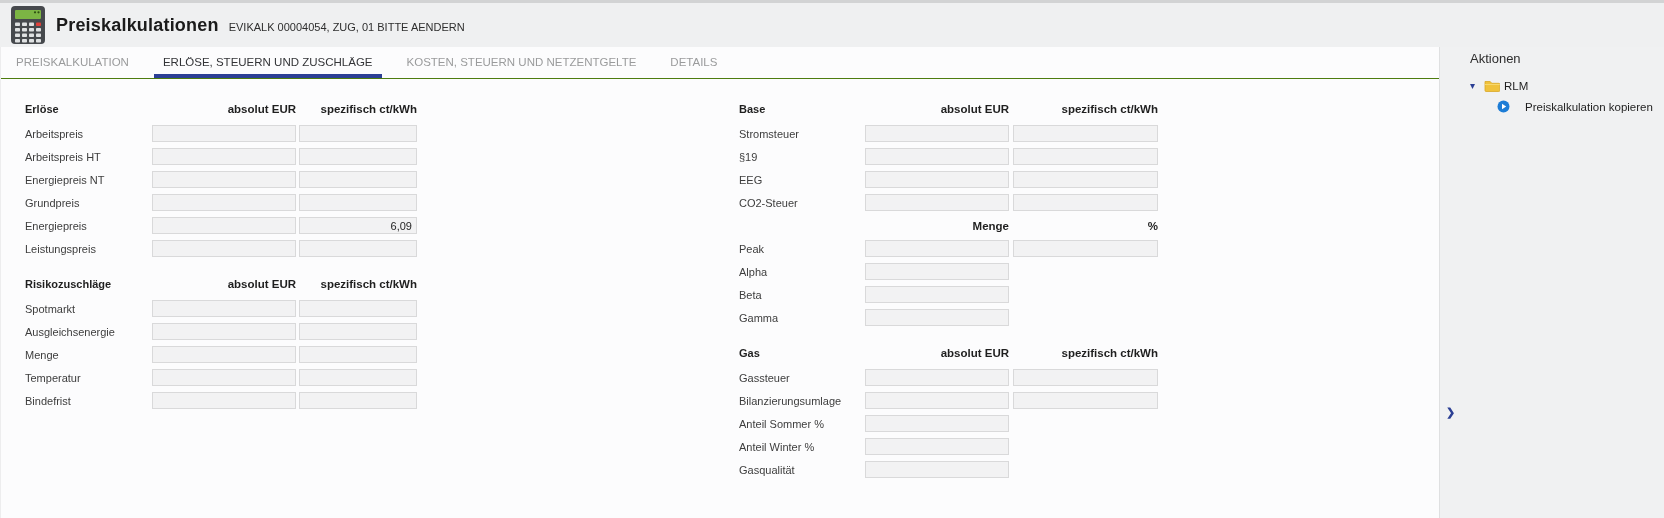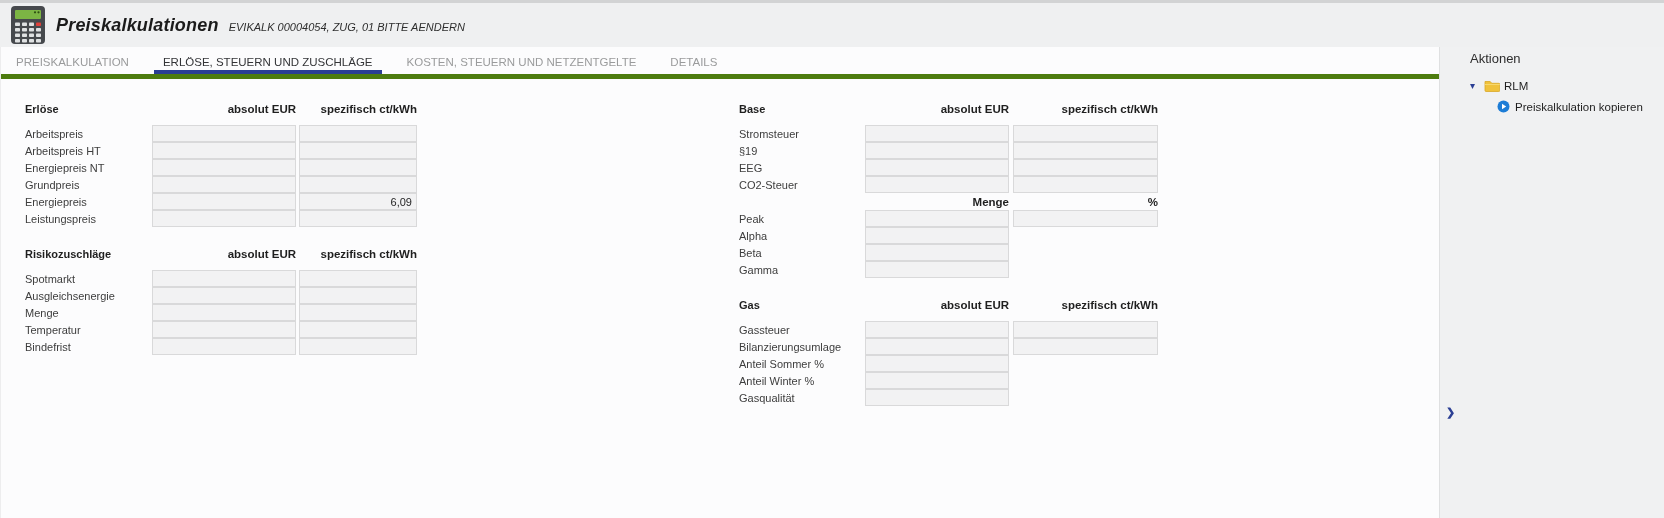--- a/index.html
+++ b/index.html
@@ -4,53 +4,53 @@
 <style>
   :root{ --accent:#2b3f94; --folder:#f0c23c; --action:#1c7cd6; }
   *{margin:0;padding:0;box-sizing:border-box;}
   html,body{width:1664px;height:518px;overflow:hidden;}
   body{font-family:"Liberation Sans",sans-serif;background:#f0f1f2;position:relative;}
 
   
   .topbar{position:absolute;left:0;top:0;width:1664px;height:47px;background:#eff0f1;
           border-top:3px solid #d2d3d4;display:flex;align-items:center;padding-left:10px;}
   .appicon{width:36px;height:40px;margin-right:10px;display:inline-flex;}
-  .titlewrap{display:flex;align-items:baseline;gap:10px;font-style:italic;}
+  .titlewrap{display:flex;align-items:baseline;gap:10px;}
   .page-title{font-size:18px;font-weight:bold;color:#1b1b1b;letter-spacing:0.2px;}
   .page-subtitle{font-size:11px;color:#2e2e2e;}
 
   
   .panel{position:absolute;left:0;top:47px;width:1440px;height:471px;background:#fcfcfd;
          border-right:1px solid #dfe0e1;border-left:1px solid #ededee;}
-  .tabbar{display:flex;gap:34px;padding-left:15px;height:32px;border-bottom:5px solid #4d7c0f;}
+  .tabbar{display:flex;gap:34px;padding-left:15px;height:32px;border-bottom:1px solid #4d7c0f;}
   .tab{font-size:11.5px;line-height:31px;color:#9a9b9c;cursor:pointer;position:relative;white-space:nowrap;}
   .tab.active{color:#333437;}
   .tab.active::after{content:"";position:absolute;left:-9px;right:-9px;bottom:0;height:4px;background:var(--accent);}
 
   
   .col{position:absolute;top:53px;}
   .col-left{left:24px;width:402px;}
   .col-right{left:738px;width:419px;}
   .section{margin-bottom:18px;}
-  .frow{display:grid;align-items:center;height:17px;}
+  .frow{display:grid;align-items:center;height:17px;margin-bottom:6px;}
   .col-left .frow{grid-template-columns:124px 144px 118px;column-gap:3px;}
   .col-right .frow{grid-template-columns:122px 144px 145px;column-gap:4px;}
   .frow.head{margin-bottom:8px;}
   .sec-title{font-size:11px;font-weight:bold;color:#1f1f1f;}
   .col-head{font-size:11.5px;font-weight:bold;color:#1f1f1f;text-align:right;white-space:nowrap;}
   .flabel{font-size:11px;color:#3d3d3d;white-space:nowrap;}
   .fld{height:17px;width:100%;border:1px solid #d9d9da;background:#f2f2f3;color:#1f1f1f;
        font:11px "Liberation Sans",sans-serif;text-align:right;padding:0 4px;}
 
   
   .sidebar{position:absolute;left:1470px;top:51px;width:194px;}
   .side-title{font-size:13px;color:#2d2d2d;margin-bottom:13px;}
   .tree-folder{display:flex;align-items:center;gap:4px;font-size:11.5px;color:#1f1f1f;cursor:pointer;}
   .caret{color:var(--accent);font-size:10px;width:10px;line-height:10px;}
-  .tree-action{display:flex;align-items:center;gap:5px;font-size:11.5px;color:#1f1f1f;
+  .tree-action{display:flex;align-items:center;gap:15px;font-size:11.5px;color:#1f1f1f;
                margin:8px 4px 0 27px;cursor:pointer;white-space:nowrap;}
   .collapse{position:absolute;left:1446px;top:406px;font-size:11px;font-weight:bold;
             color:var(--accent);cursor:pointer;}
 </style>
 </head>
 <body>
 
 <div class="topbar">
   <span class="appicon">
     <svg viewBox="0 0 36 40" width="36" height="40">

